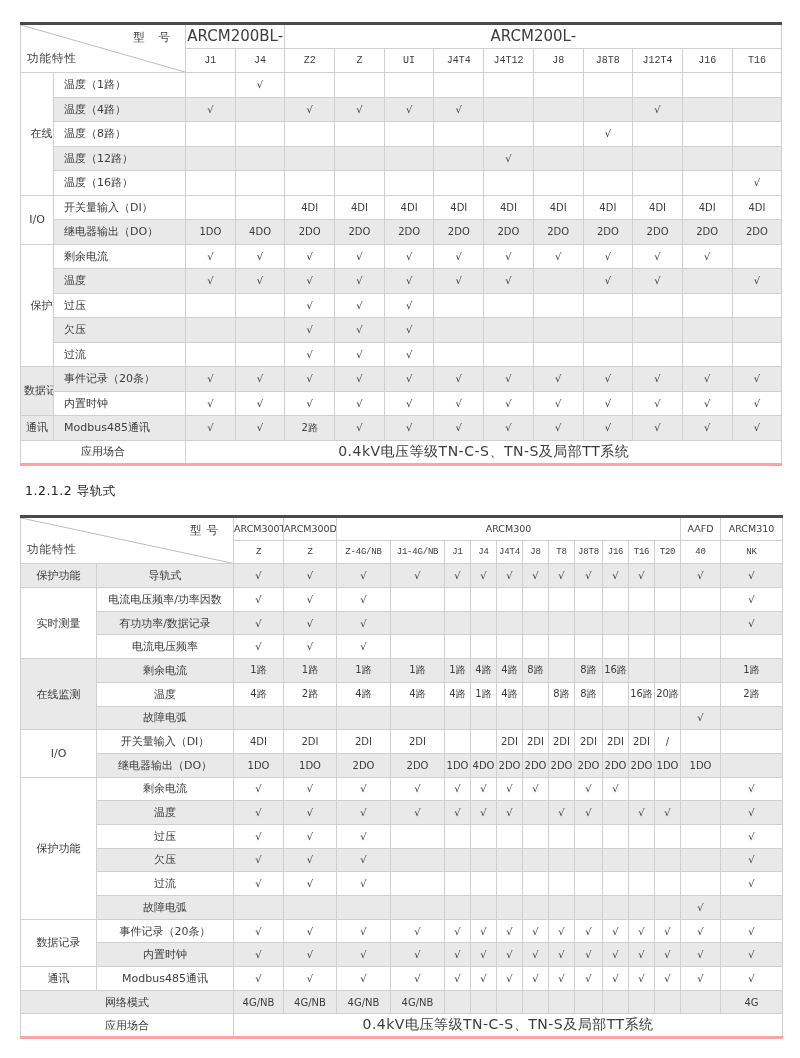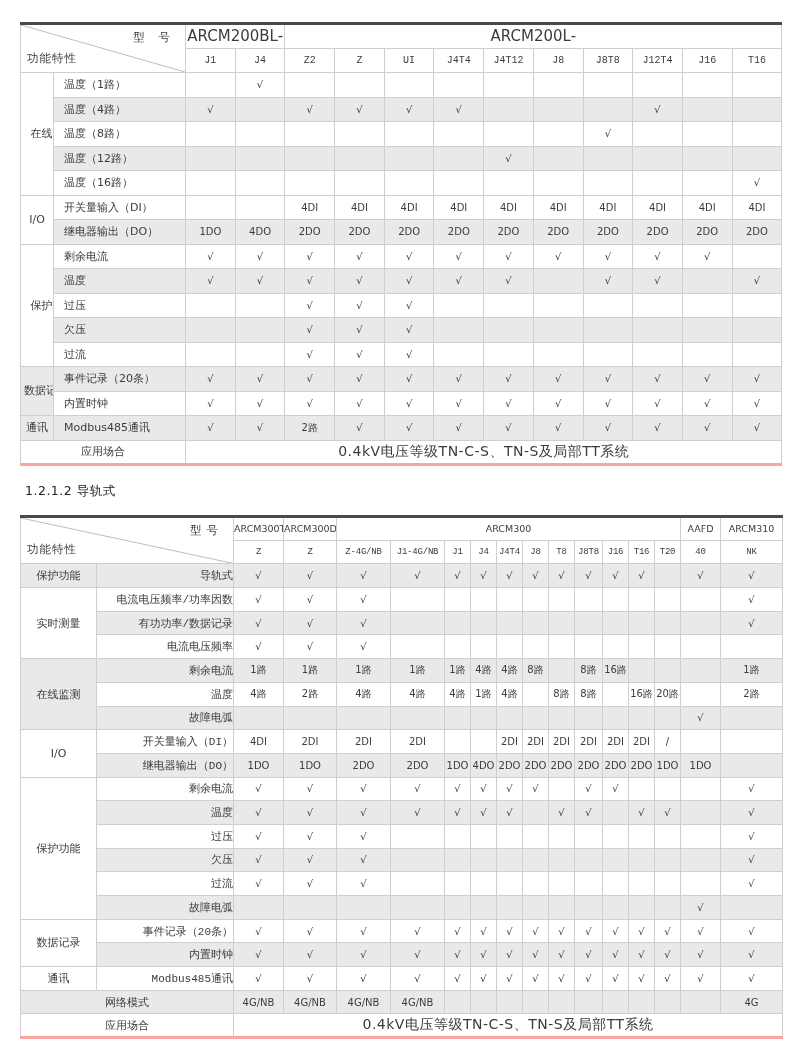--- a/index.html
+++ b/index.html
@@ -15,21 +15,21 @@
   #t1 tr{height:24.5px;}
   #t2{left:20px;top:515px;width:762px;border-radius:17px;}
   #t2 tr{height:23.7px;}
 
   tr.gs td{border-top:1px solid #949494;}
   tr.shaded td{background:#e9e9e9;}
   td.glabel{background:#ffffff;font-size:11px;}
   td.glabel.shade-follow{background:#e9e9e9;}
   td.flabel{font-size:11px;}
   #t1 td.flabel{text-align:left;padding-left:10px;}
-  #t2 td.flabel{text-align:right;font-family:Liberation Mono, monospace;}
+  #t2 td.flabel{text-align:center;}
   td.chead{font-size:10px;font-family:Liberation Mono, monospace;}
   #t2 td.chead{font-size:9px;letter-spacing:-0.2px;}
   td.ghead{font-size:15px;}
   #t2 td.ghead{font-size:9.5px;}
 
   td.corner{position:relative;padding:0;}
   .corner-diag{position:absolute;left:0;top:0;width:100%;height:100%;display:block;}
   .corner-diag line{stroke:#bdbdbd;stroke-width:1;}
   .corner-model{position:absolute;top:5px;right:10px;font-size:11.5px;letter-spacing:5px;}
   .corner-feature{position:absolute;bottom:6px;left:6px;font-size:11.5px;letter-spacing:1px;}

